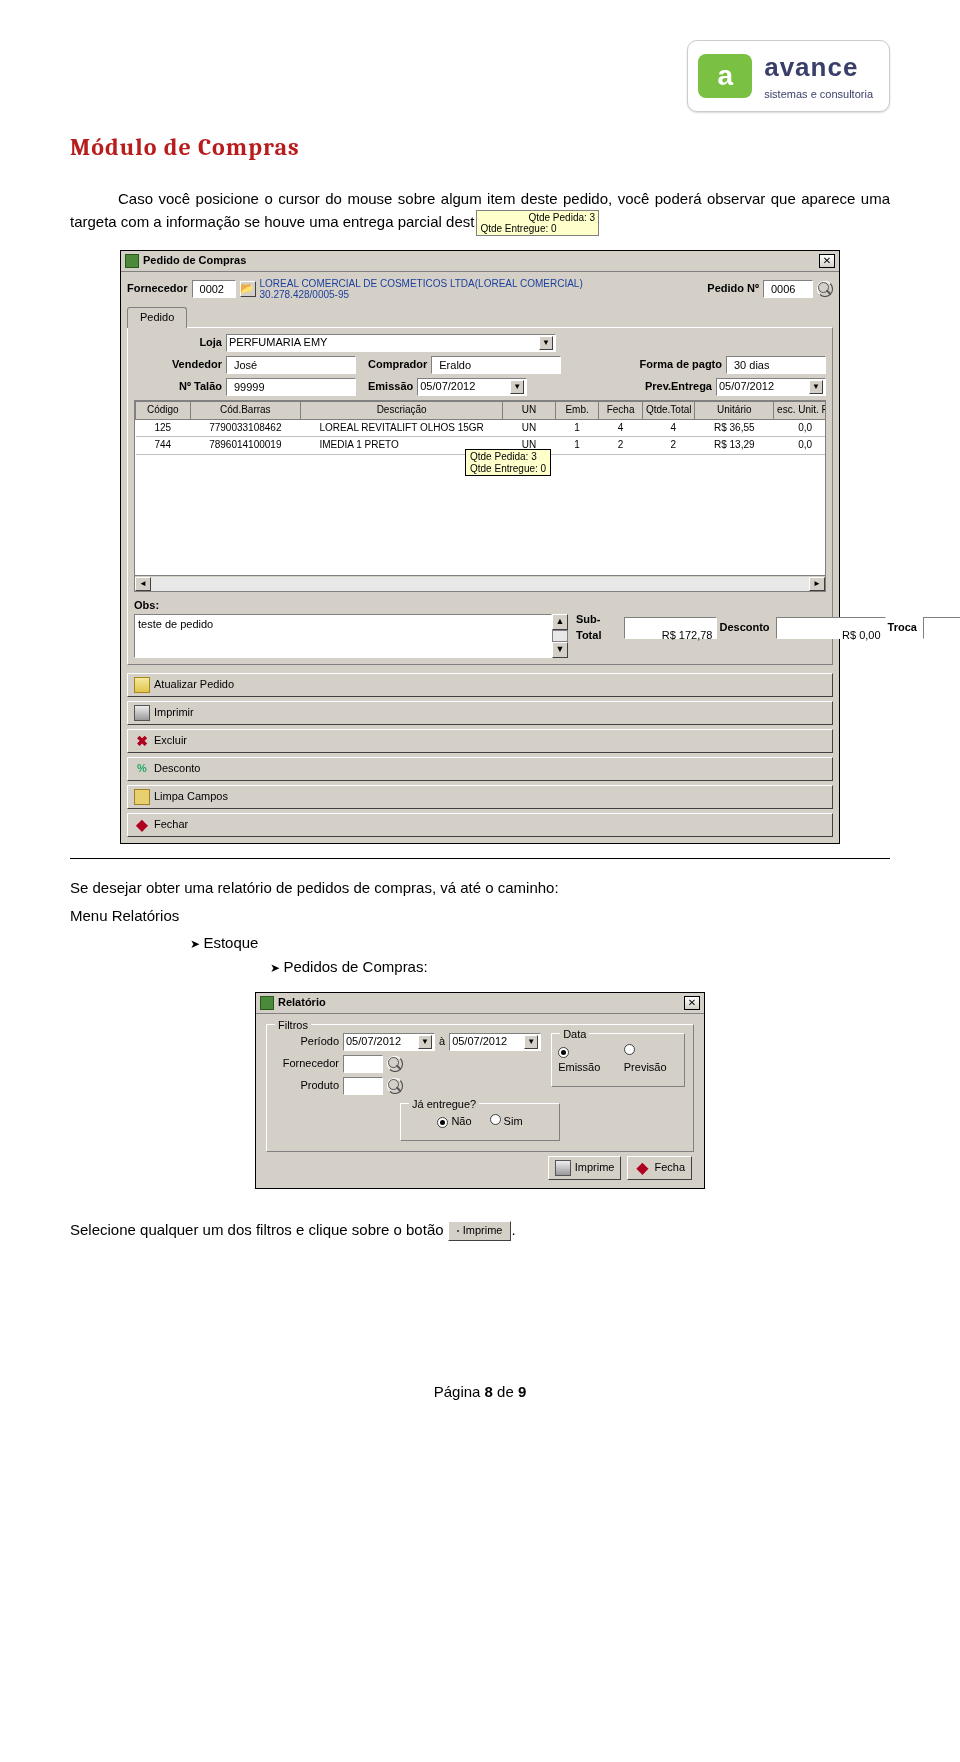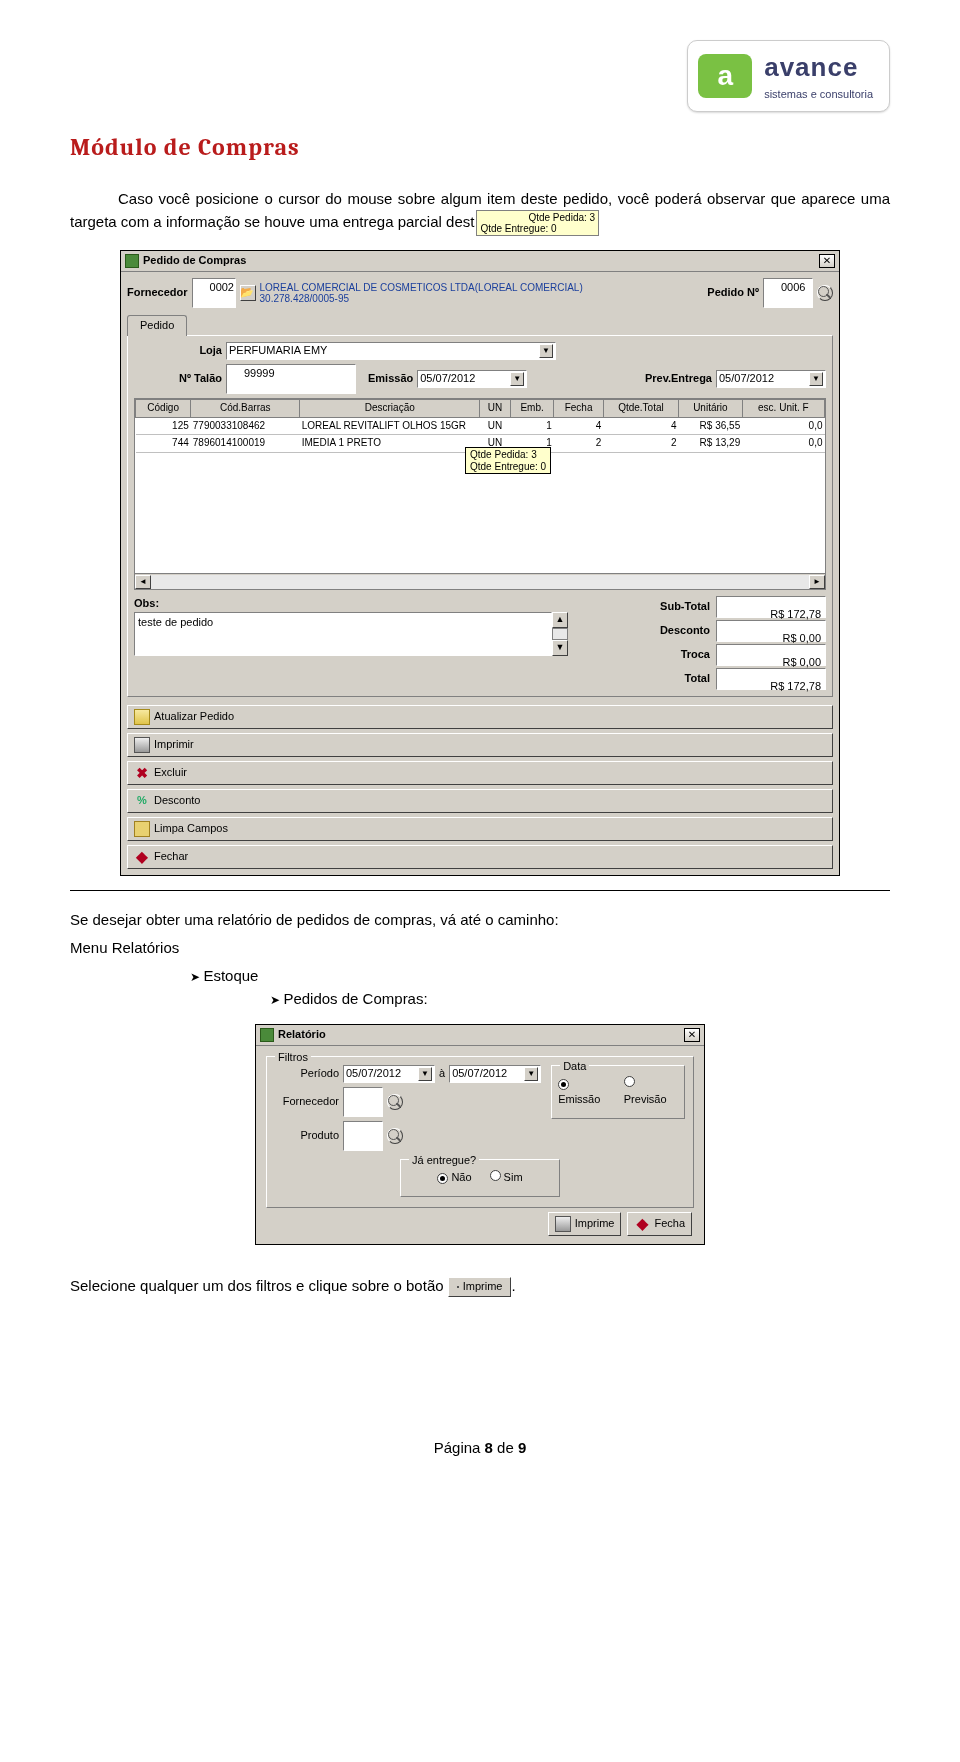--- a/index.html
+++ b/index.html
@@ -19,38 +19,38 @@
   .win{background:#d4d0c8;border:1px solid #000;font-family:Tahoma,Arial,sans-serif;font-size:11px;color:#000;margin:14px auto;}
   .win .titlebar{background:#d4d0c8;display:flex;align-items:center;justify-content:space-between;padding:2px 4px;border-bottom:1px solid #808080;}
   .win .titlebar .ttxt{display:flex;align-items:center;gap:4px;font-weight:bold;}
   .win .titlebar .appicon{width:14px;height:14px;background:#4a8a3a;border:1px solid #2a5a1a;display:inline-block;}
   .win .closebtn{width:16px;height:14px;border:1px solid #000;background:linear-gradient(#fff,#d4d0c8);display:flex;align-items:center;justify-content:center;font-size:10px;line-height:1;}
   .win .content{padding:6px;}
   .sunken{border:1px solid #808080;border-top-color:#808080;border-left-color:#808080;border-right-color:#fff;border-bottom-color:#fff;background:#fff;}
   .raised{border:1px solid #fff;border-right-color:#404040;border-bottom-color:#404040;background:#d4d0c8;}
   .lbl{font-weight:bold;}
   .row{display:flex;align-items:center;gap:4px;margin-bottom:4px;}
-  .field{padding:1px 17px;height:30px;font-size:11px;}
+  .field{padding:1px 7px;height:18px;font-size:11px;}
   .dropdown{height:18px;padding:0 2px;display:flex;align-items:center;justify-content:space-between;font-size:11px;gap:4px;}
   .dd-arrow{width:14px;height:14px;display:flex;align-items:center;justify-content:center;font-size:8px;}
   .tabstrip{display:flex;margin-top:6px;}
   .tab{padding:2px 12px;border:1px solid #808080;border-bottom:none;background:#d4d0c8;border-top-left-radius:3px;border-top-right-radius:3px;margin-right:2px;font-size:11px;position:relative;top:1px;}
   .tabbody{border:1px solid #808080;border-top-color:#fff;border-left-color:#fff;padding:6px;background:#d4d0c8;}
   
   table.grid{border-collapse:collapse;width:100%;font-size:10px;background:#fff;}
   table.grid th{background:#d4d0c8;border:1px solid #808080;padding:1px 3px;font-weight:normal;text-align:center;white-space:nowrap;}
-  table.grid td{border-bottom:1px solid #c0c0c0;padding:1px 2px;white-space:nowrap;}
+  table.grid td{border-bottom:1px solid #c0c0c0;padding:1px 19px;white-space:nowrap;}
   .gridwrap{border:1px solid #808080;background:#fff;height:176px;position:relative;overflow:hidden;}
   .tooltip-float{position:absolute;background:#ffffcc;border:1px solid #000;padding:1px 4px;font-size:10px;line-height:1.15;}
   .scroll-h{display:flex;align-items:center;height:16px;background:#d4d0c8;border:1px solid #808080;border-top:none;}
   .scroll-h .sbtn{width:16px;height:14px;display:flex;align-items:center;justify-content:center;font-size:8px;}
   .scroll-h .track{flex:1;background:#e8e8e8;height:14px;}
   .obsrow{display:flex;gap:8px;margin-top:6px;}
   .obsbox{flex:1;}
-  .totals{width:250px;display:flex;flex-direction:column;gap:2px;}
+  .totals{width:250px;display:flex;flex-direction:row;gap:2px;}
   .totals .trow{display:flex;justify-content:flex-end;align-items:center;gap:6px;font-weight:bold;}
   .totals .tval{width:110px;text-align:right;padding:10px 4px;height:16px;font-weight:normal;}
   .actionbar{display:flex;gap:4px;justify-content:center;margin-top:8px;flex-direction:column;}
   .btn{display:flex;align-items:center;gap:4px;padding:2px 6px;font-size:11px;height:24px;}
   .btn .bicon{width:16px;height:16px;}
   .ico-save{background:linear-gradient(#f7e9a0,#e0c44a);border:1px solid #a58a1a;}
   .ico-print{background:linear-gradient(#eee,#999);border:1px solid #555;}
   .ico-del-wrap{display:flex;align-items:center;justify-content:center;width:16px;height:16px;color:#b00020;font-weight:bold;font-size:14px;}
   .ico-disc{display:flex;align-items:center;justify-content:center;width:16px;height:16px;color:#2a6; font-weight:bold;}
   .ico-clear{background:#e8d070;border:1px solid #a08020;}
@@ -122,20 +122,29 @@
     <div class="tabstrip">
       <div class="tab">Pedido</div>
     </div>
     <div class="tabbody">
       <div class="row">
         <span class="lbl" style="width:88px;text-align:right;">Loja</span>
         <div class="sunken dropdown" style="flex:0 0 330px;">
           <span>PERFUMARIA EMY</span>
             <span class="raised dd-arrow">▼</span>
         </div>
+      </div>
+      <div class="row">
+        <span class="lbl" style="width:88px;text-align:right;">Vendedor</span>
+        <span class="sunken field" style="width:130px;">José</span>
+        <span class="lbl" style="margin-left:8px;">Comprador</span>
+        <span class="sunken field" style="width:130px;">Eraldo</span>
+        <span style="flex:1;"></span>
+        <span class="lbl">Forma de pagto</span>
+        <span class="sunken field" style="width:100px;">30 dias</span>
       </div>
       <div class="row">
         <span class="lbl" style="width:88px;text-align:right;">Nº Talão</span>
         <span class="sunken field" style="width:130px;">99999</span>
         <span class="lbl" style="margin-left:8px;">Emissão</span>
         <div class="sunken dropdown" style="width:110px;">
             <span>05/07/2012</span>
             <span class="raised dd-arrow">▼</span>
           </div>
         <span style="flex:1;"></span>

